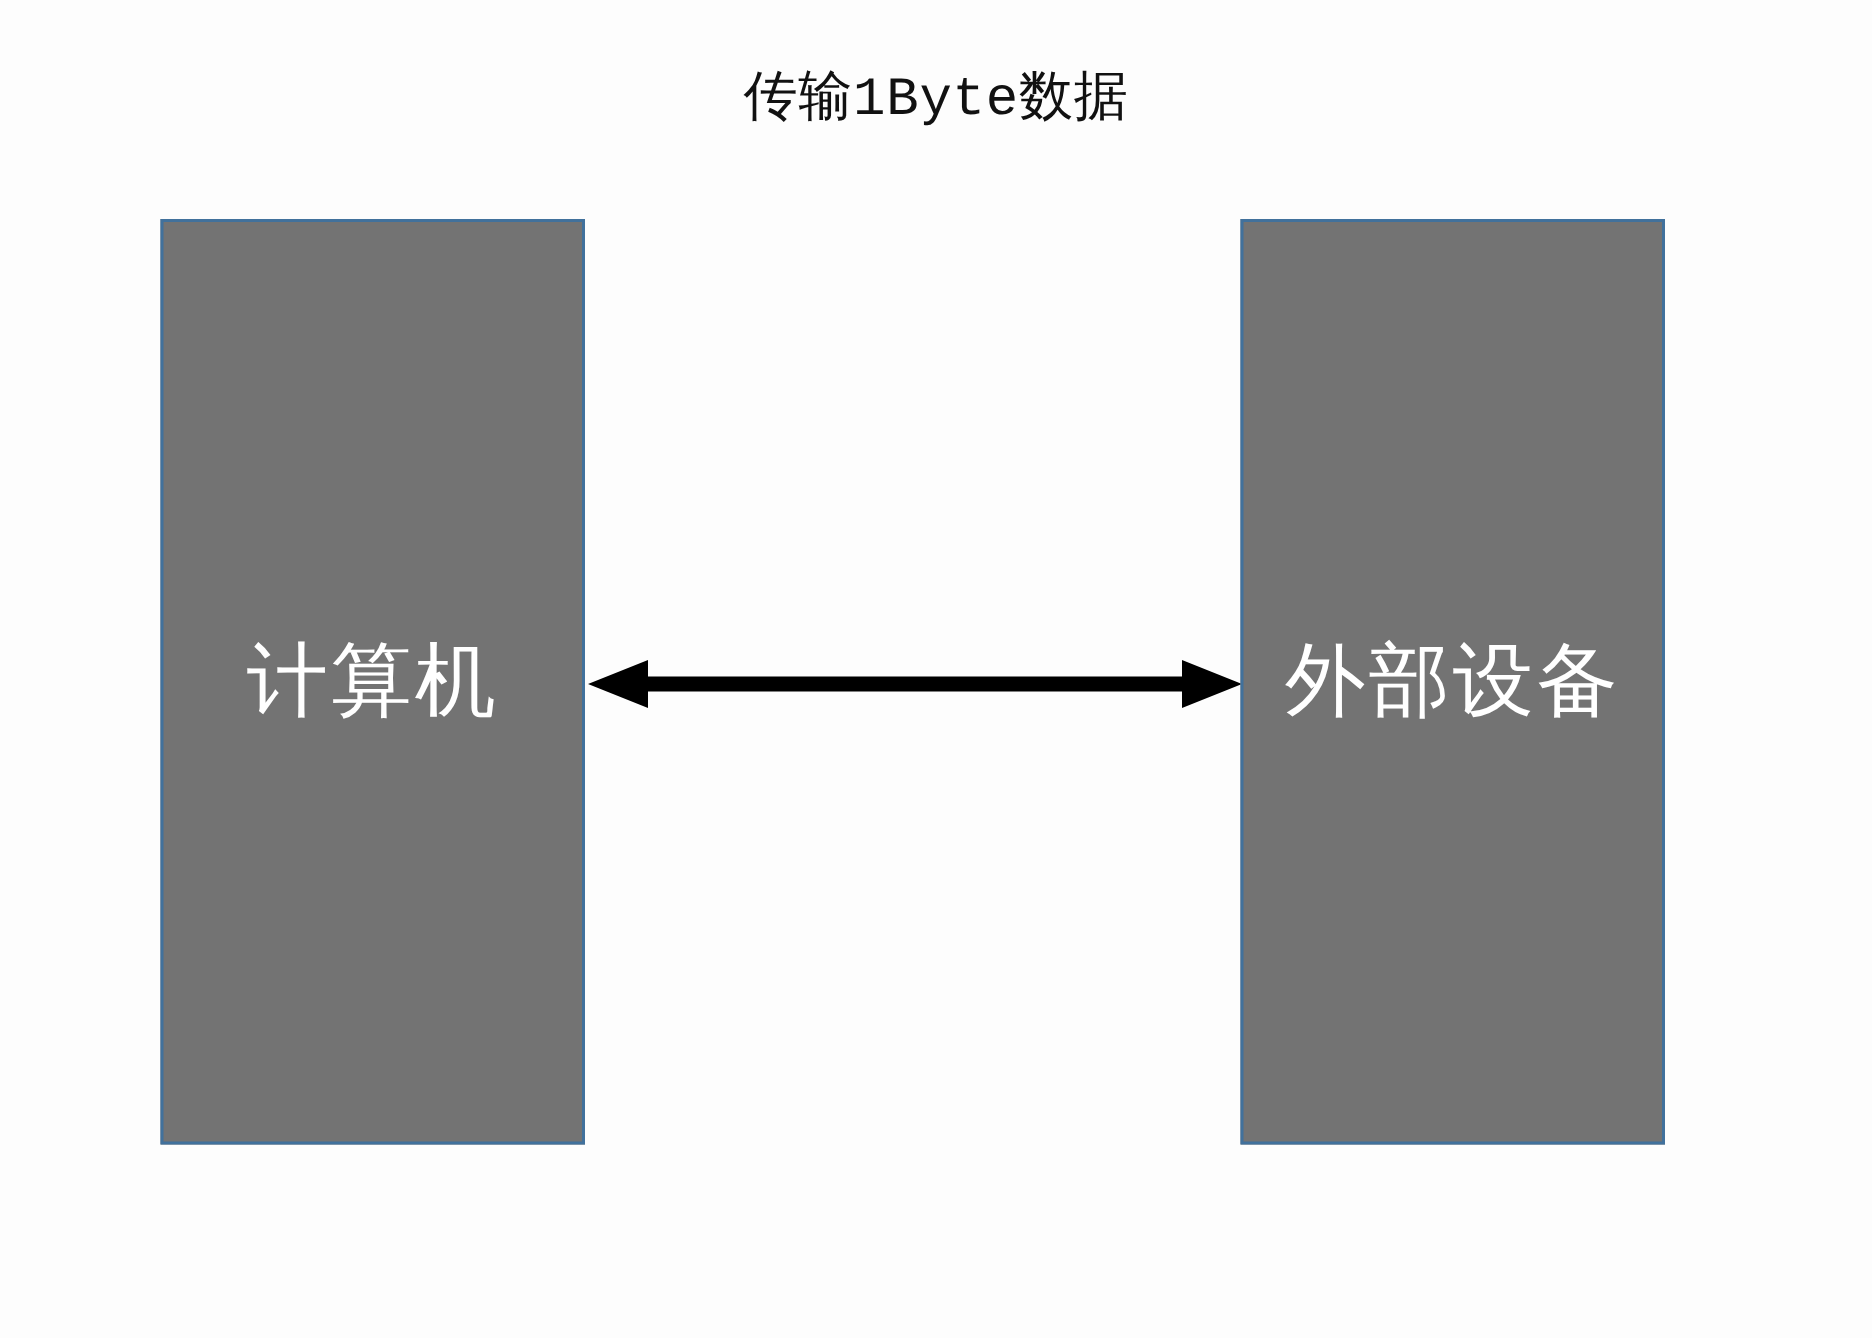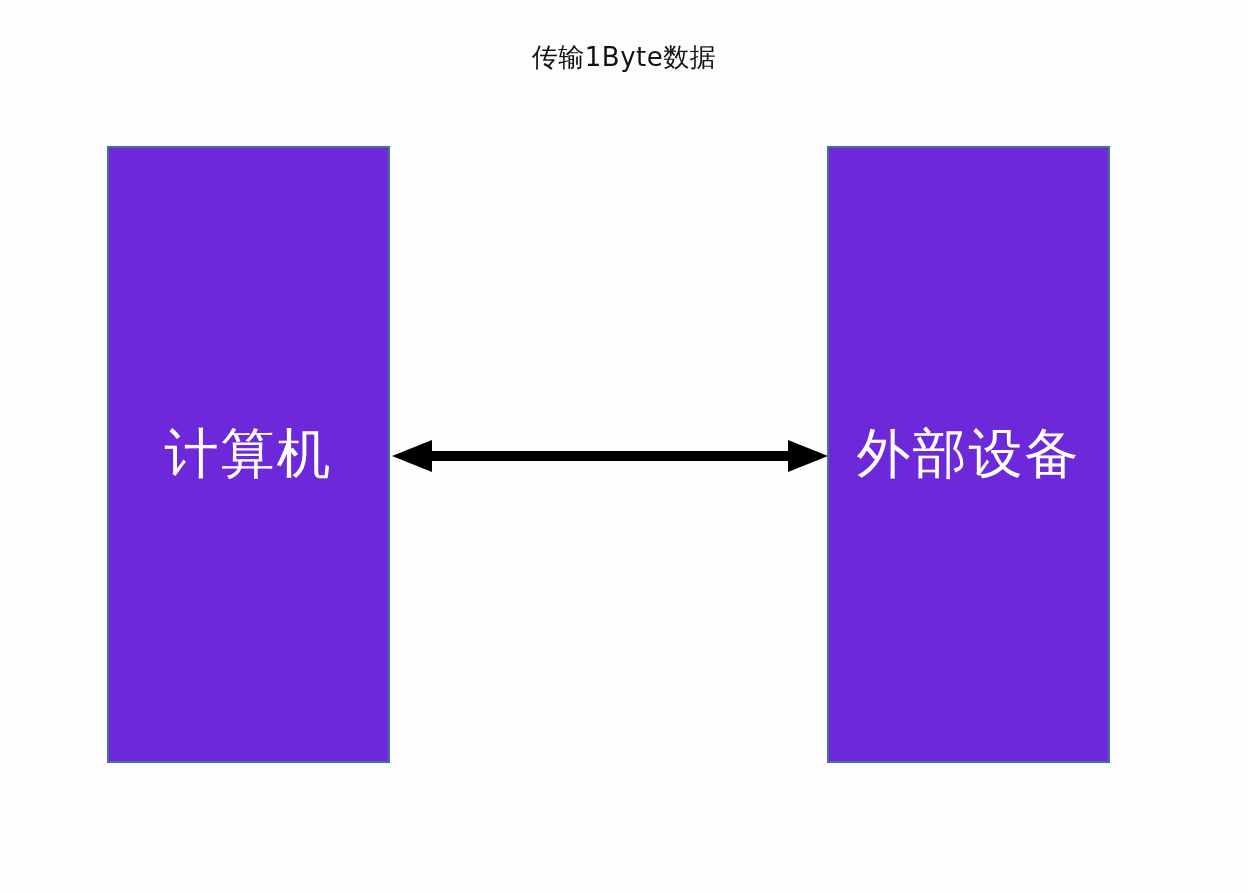--- a/index.html
+++ b/index.html
@@ -13,30 +13,31 @@
     background: #fdfdfd;
     font-family: "DejaVu Sans", "Liberation Sans", sans-serif;
     overflow: hidden;
   }
   .diagram-title {
     position: absolute;
     top: 40px;
     left: 0;
     width: 1248px;
     text-align: center;
-    font-size: 26px;
+    font-size: 36px;
     color: #111111;
     letter-spacing: 0.5px;
+    font-family: Liberation Mono, monospace;
   }
   .node {
     position: absolute;
     top: 146px;
     width: 283px;
     height: 617px;
-    background: #6d28d9;
+    background: #737373;
     border: 2px solid #41719c;
     box-sizing: border-box;
     display: flex;
     align-items: center;
     justify-content: center;
   }
   .node-left  { left: 107px; }
   .node-right { left: 827px; text-align: center; }
   .node-label {
     color: #ffffff;

